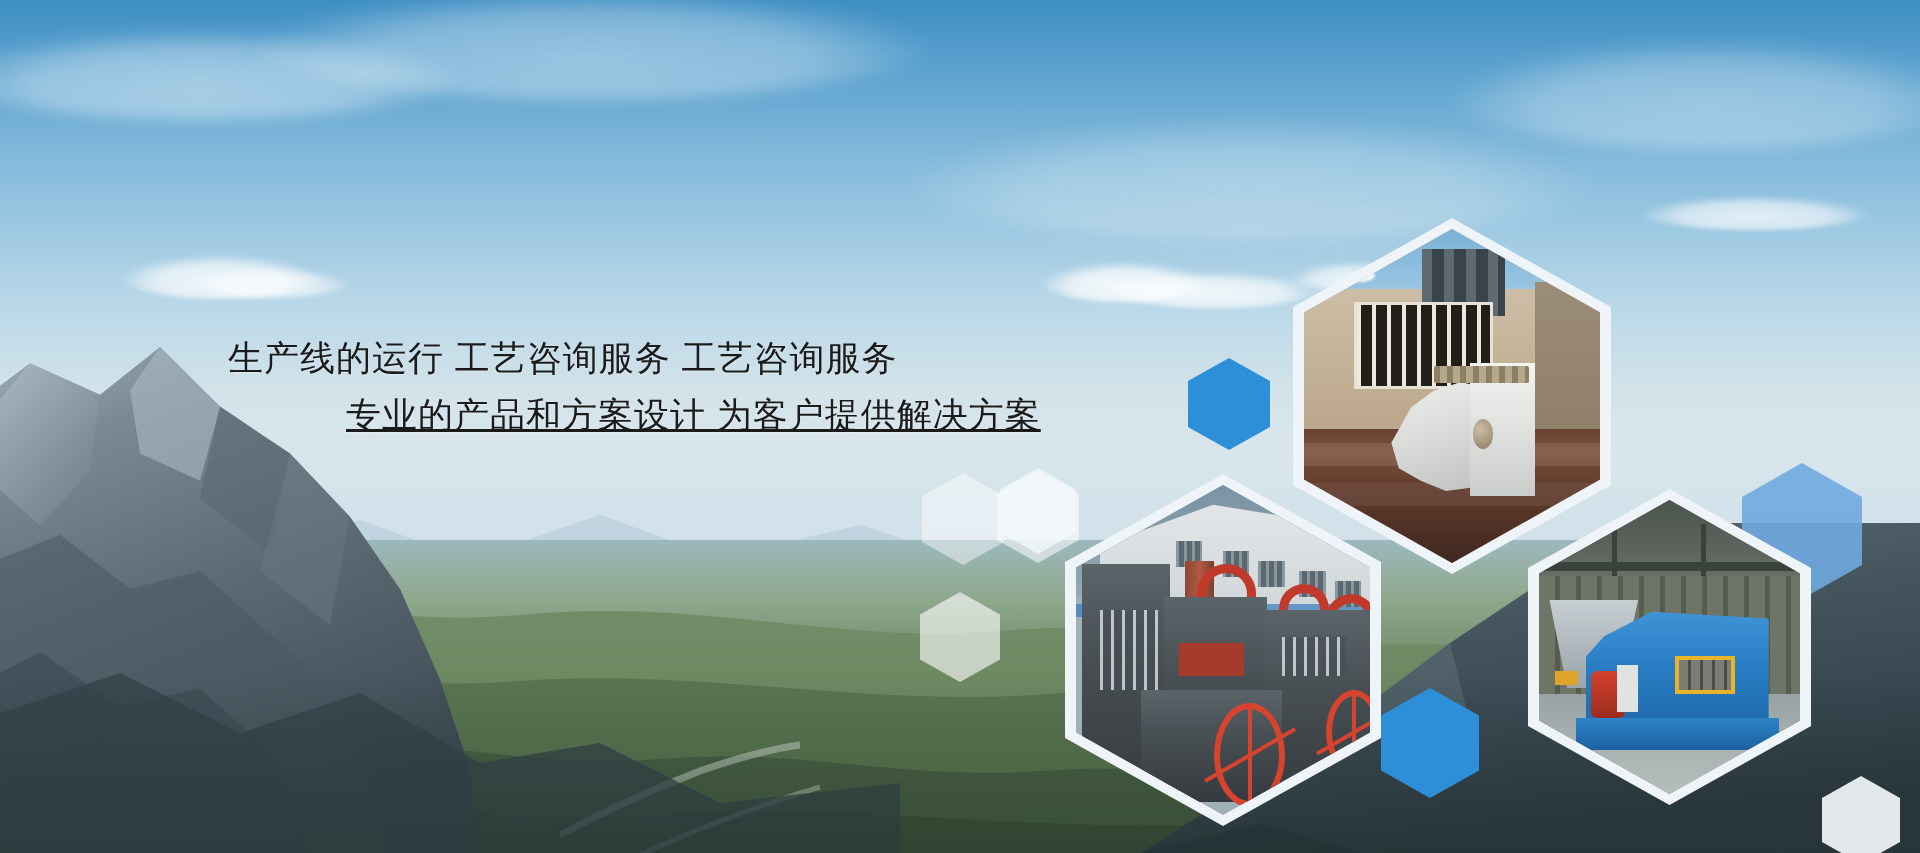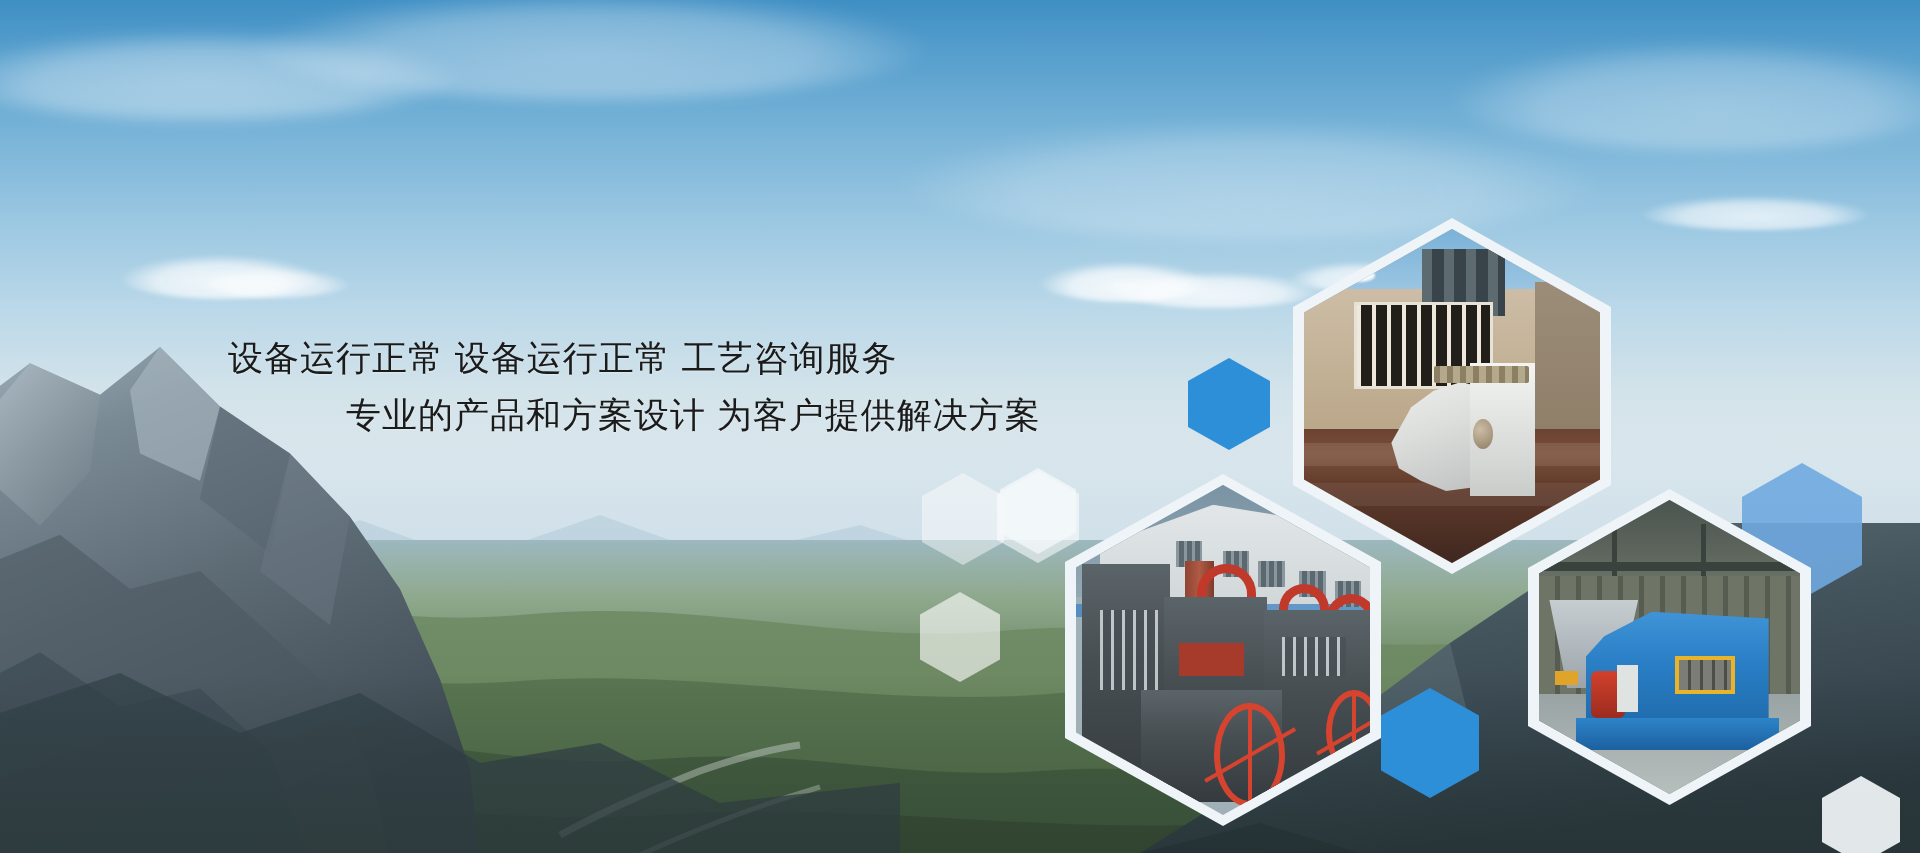--- a/index.html
+++ b/index.html
@@ -65,21 +65,21 @@
     top: 330px;
     width: 900px;
     color: #1b1b1b;
     font-size: 35px;
     line-height: 1.62;
     letter-spacing: 1px;
     font-weight: 400;
     text-shadow: 0 1px 2px rgba(255,255,255,.35);
     white-space: nowrap;
   }
-  .headline .line2 { display: block; padding-left: 118px; }
+  .headline .line2 { display: block; padding-left: 118px; text-decoration: underline; }
 
   
   .hex {
     position: absolute;
     clip-path: polygon(50% 0%, 100% 25%, 100% 75%, 50% 100%, 0% 75%, 0% 25%);
   }
   .hex-photo {
     position: absolute;
     clip-path: polygon(50% 0%, 100% 25%, 100% 75%, 50% 100%, 0% 75%, 0% 25%);
     background: #eef4f8;
@@ -298,21 +298,21 @@
     </svg>
 
     <svg viewBox="0 0 900 200" preserveAspectRatio="none" style="position:absolute; left:0; bottom:0; width:900px; height:200px;">
       <path d="M0,60 L120,20 L240,80 L360,40 L480,110 L600,90 L720,150 L900,130 L900,200 L0,200 Z" fill="#33424a" opacity=".75"></path>
     </svg>
 
     <div class="ground-haze"></div>
   </div>
 
   <div class="headline">
-    <span class="line1">设备运行正常 设备运行正常 工艺咨询服务</span>
+    <span class="line1">生产线的运行 工艺咨询服务 工艺咨询服务</span>
     <span class="line2">专业的产品和方案设计  为客户提供解决方案</span>
   </div>
 
   <div class="hex" style="left:997px; top:471px; width:82px; height:92px; background:#ffffff; opacity:.55;"></div>
 
   <div class="hex" style="left:922px; top:473px; width:82px; height:92px; background:#ffffff; opacity:.45;"></div>
 
   <div class="hex" style="left:1000px; top:468px; width:76px; height:86px; background:#f4f8fb; opacity:.75;"></div>
 
   <div class="hex" style="left:1742px; top:463px; width:120px; height:136px; background:#6fa8e0; opacity:.9;"></div>

